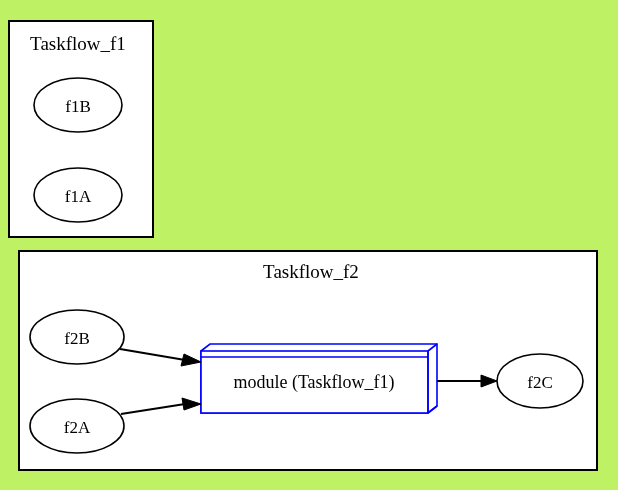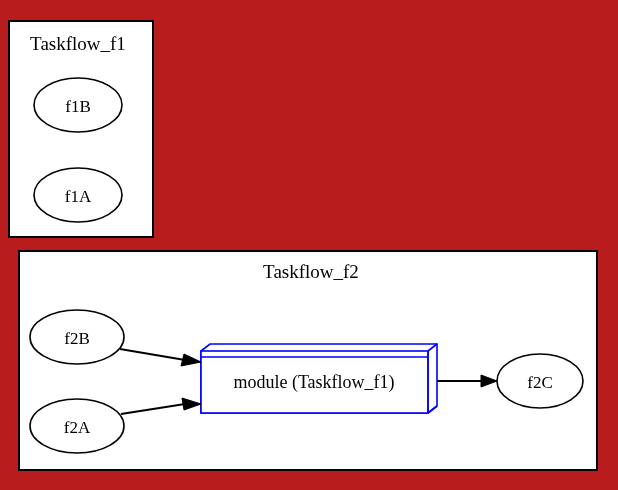--- a/index.html
+++ b/index.html
@@ -5,21 +5,21 @@
 <style>
   html, body {
     margin: 0;
     padding: 0;
     background: #ffffff;
   }
   #canvas {
     position: relative;
     width: 618px;
     height: 490px;
-    background: #b91c1c;
+    background: #bef264;
     font-family: "Liberation Serif", "DejaVu Serif", serif;
     overflow: hidden;
   }
   svg.diagram {
     position: absolute;
     left: 0;
     top: 0;
     width: 618px;
     height: 490px;
   }

